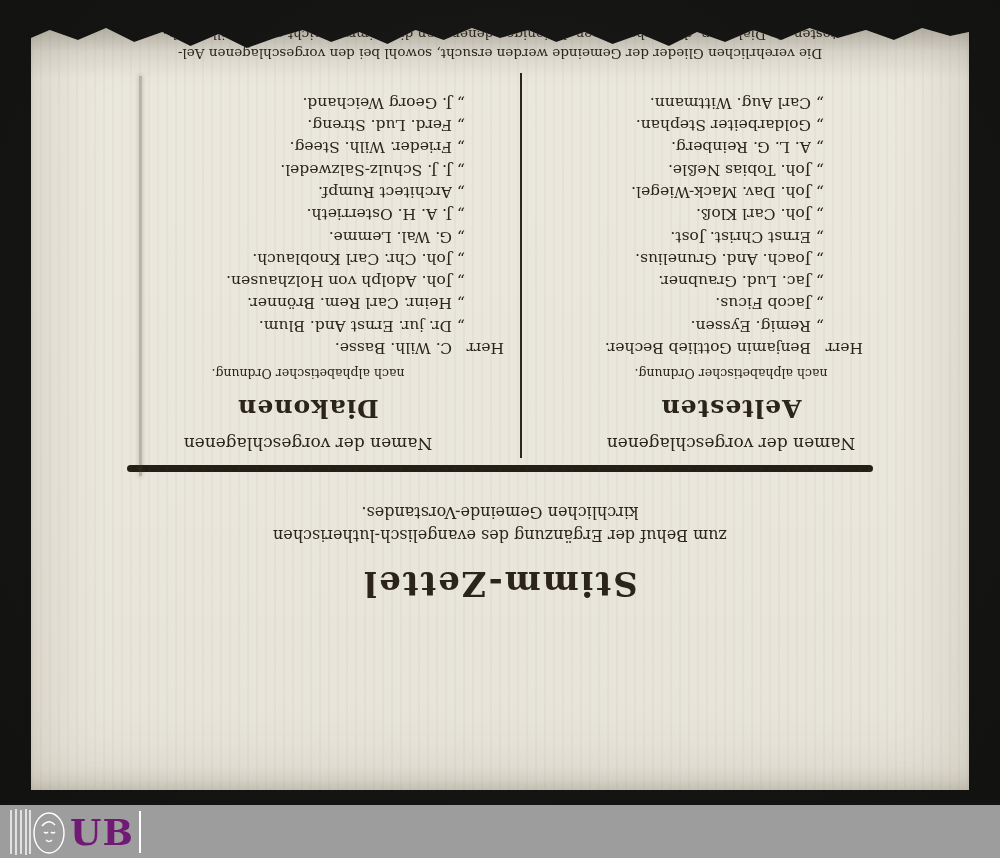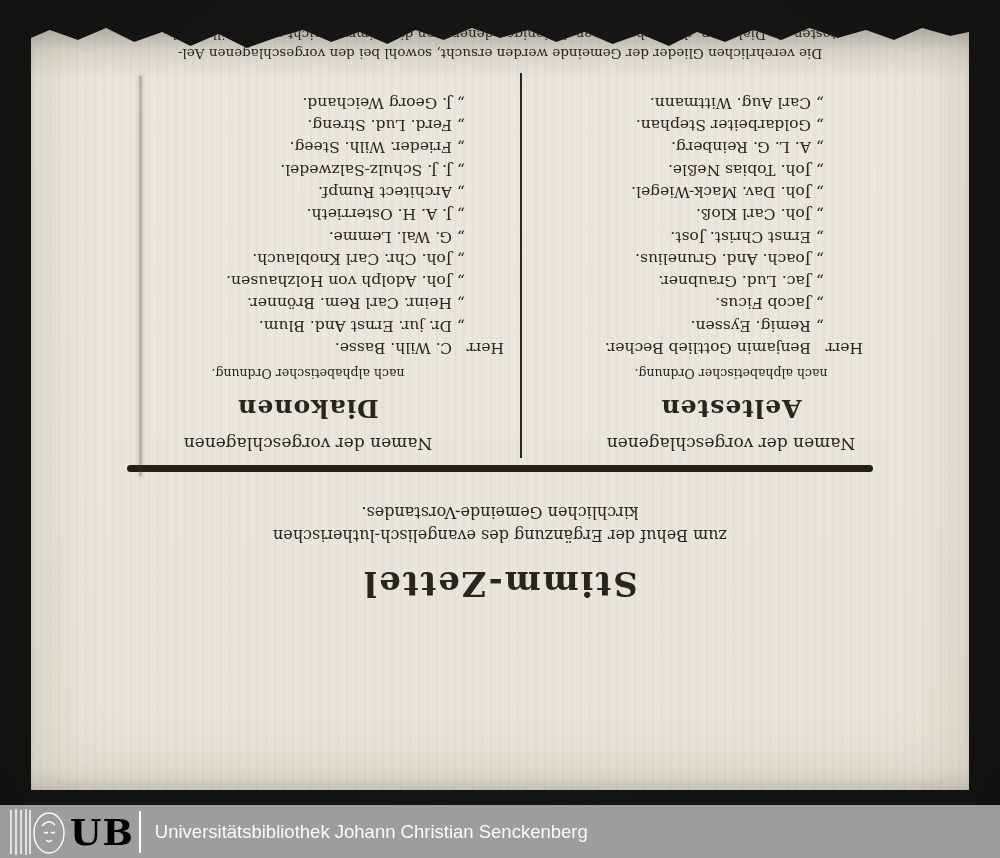--- a/index.html
+++ b/index.html
@@ -44,21 +44,21 @@
   .row{height:22.3px;white-space:nowrap;}
   .prefix{display:inline-block;width:52px;box-sizing:border-box;}
   .prefix.ditto{text-align:right;padding-right:5px;}
   .footnote{position:absolute;bottom:8px;left:0;width:100%;text-align:center;
          font-size:13.5px;line-height:18.5px;}
   
   .footer{position:absolute;left:0;bottom:0;width:100%;height:53px;background:#9d9d9d;
           display:flex;align-items:center;font-family:"Liberation Sans",sans-serif;}
   .logo{display:flex;align-items:center;height:48px;margin-left:8px;}
   .logo svg{display:block;}
-  .ub{color:#000000;font-family:"DejaVu Serif",serif;font-weight:bold;font-size:36px;
+  .ub{color:#701a75;font-family:"DejaVu Serif",serif;font-weight:bold;font-size:36px;
       line-height:48px;margin-left:2px;letter-spacing:1px;}
   .logo-bar{display:inline-block;width:2px;height:42px;background:#ffffff;margin-left:5px;}
   .footer-text{margin-left:14px;color:#fafafa;font-size:18.5px;line-height:22px;}
 </style>
 </head>
 <body>
 
 <div id="stage">
 
   <div class="paper">
@@ -139,17 +139,16 @@
           <ellipse cx="41" cy="25" rx="15" ry="20"></ellipse>
           <path d="M34 18 q7 -8 13 -1"></path>
           <path d="M36 24 q2 2 4 0 M43 24 q2 2 4 0"></path>
           <path d="M38 32 q3 3 6 0"></path>
         </g>
       </svg>
       <span class="ub">UB</span>
       <span class="logo-bar"></span>
     </div>
     <div class="footer-text">
-      <div>Universitätsbibliothek Johann Christian Senckenberg</div>
     </div>
   </div>
 
 </div>
 
 </body></html>

